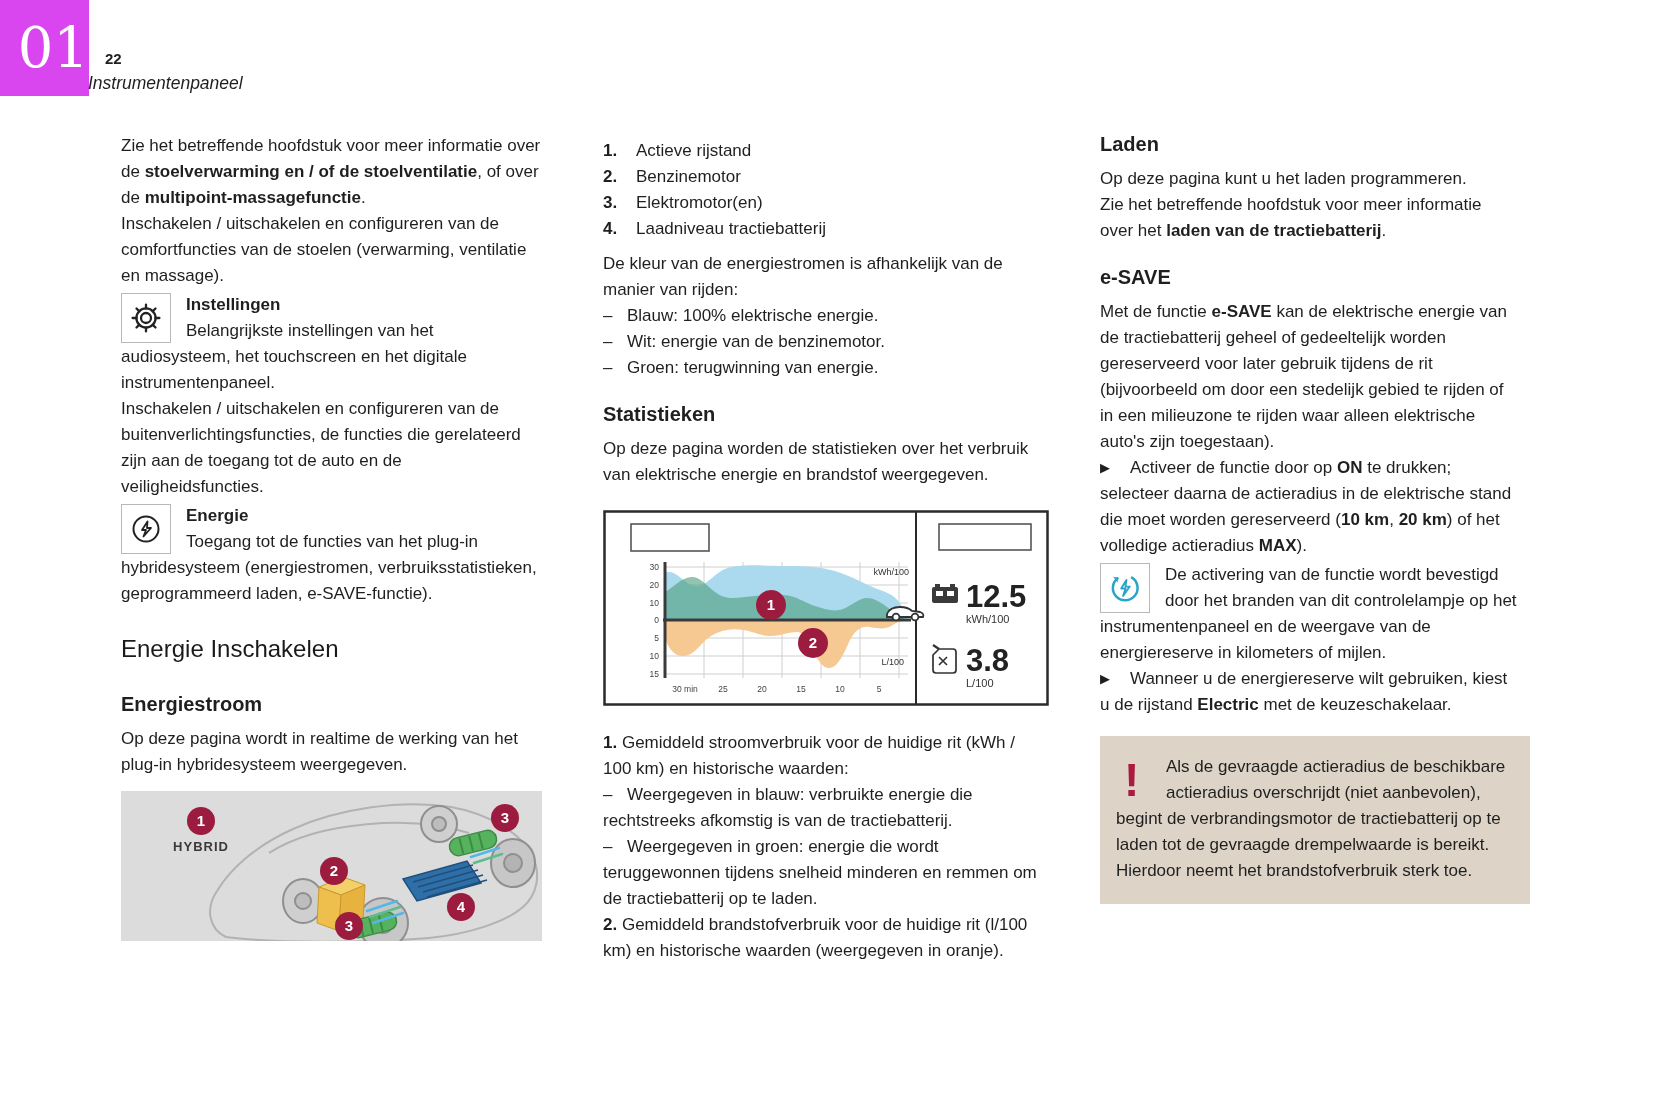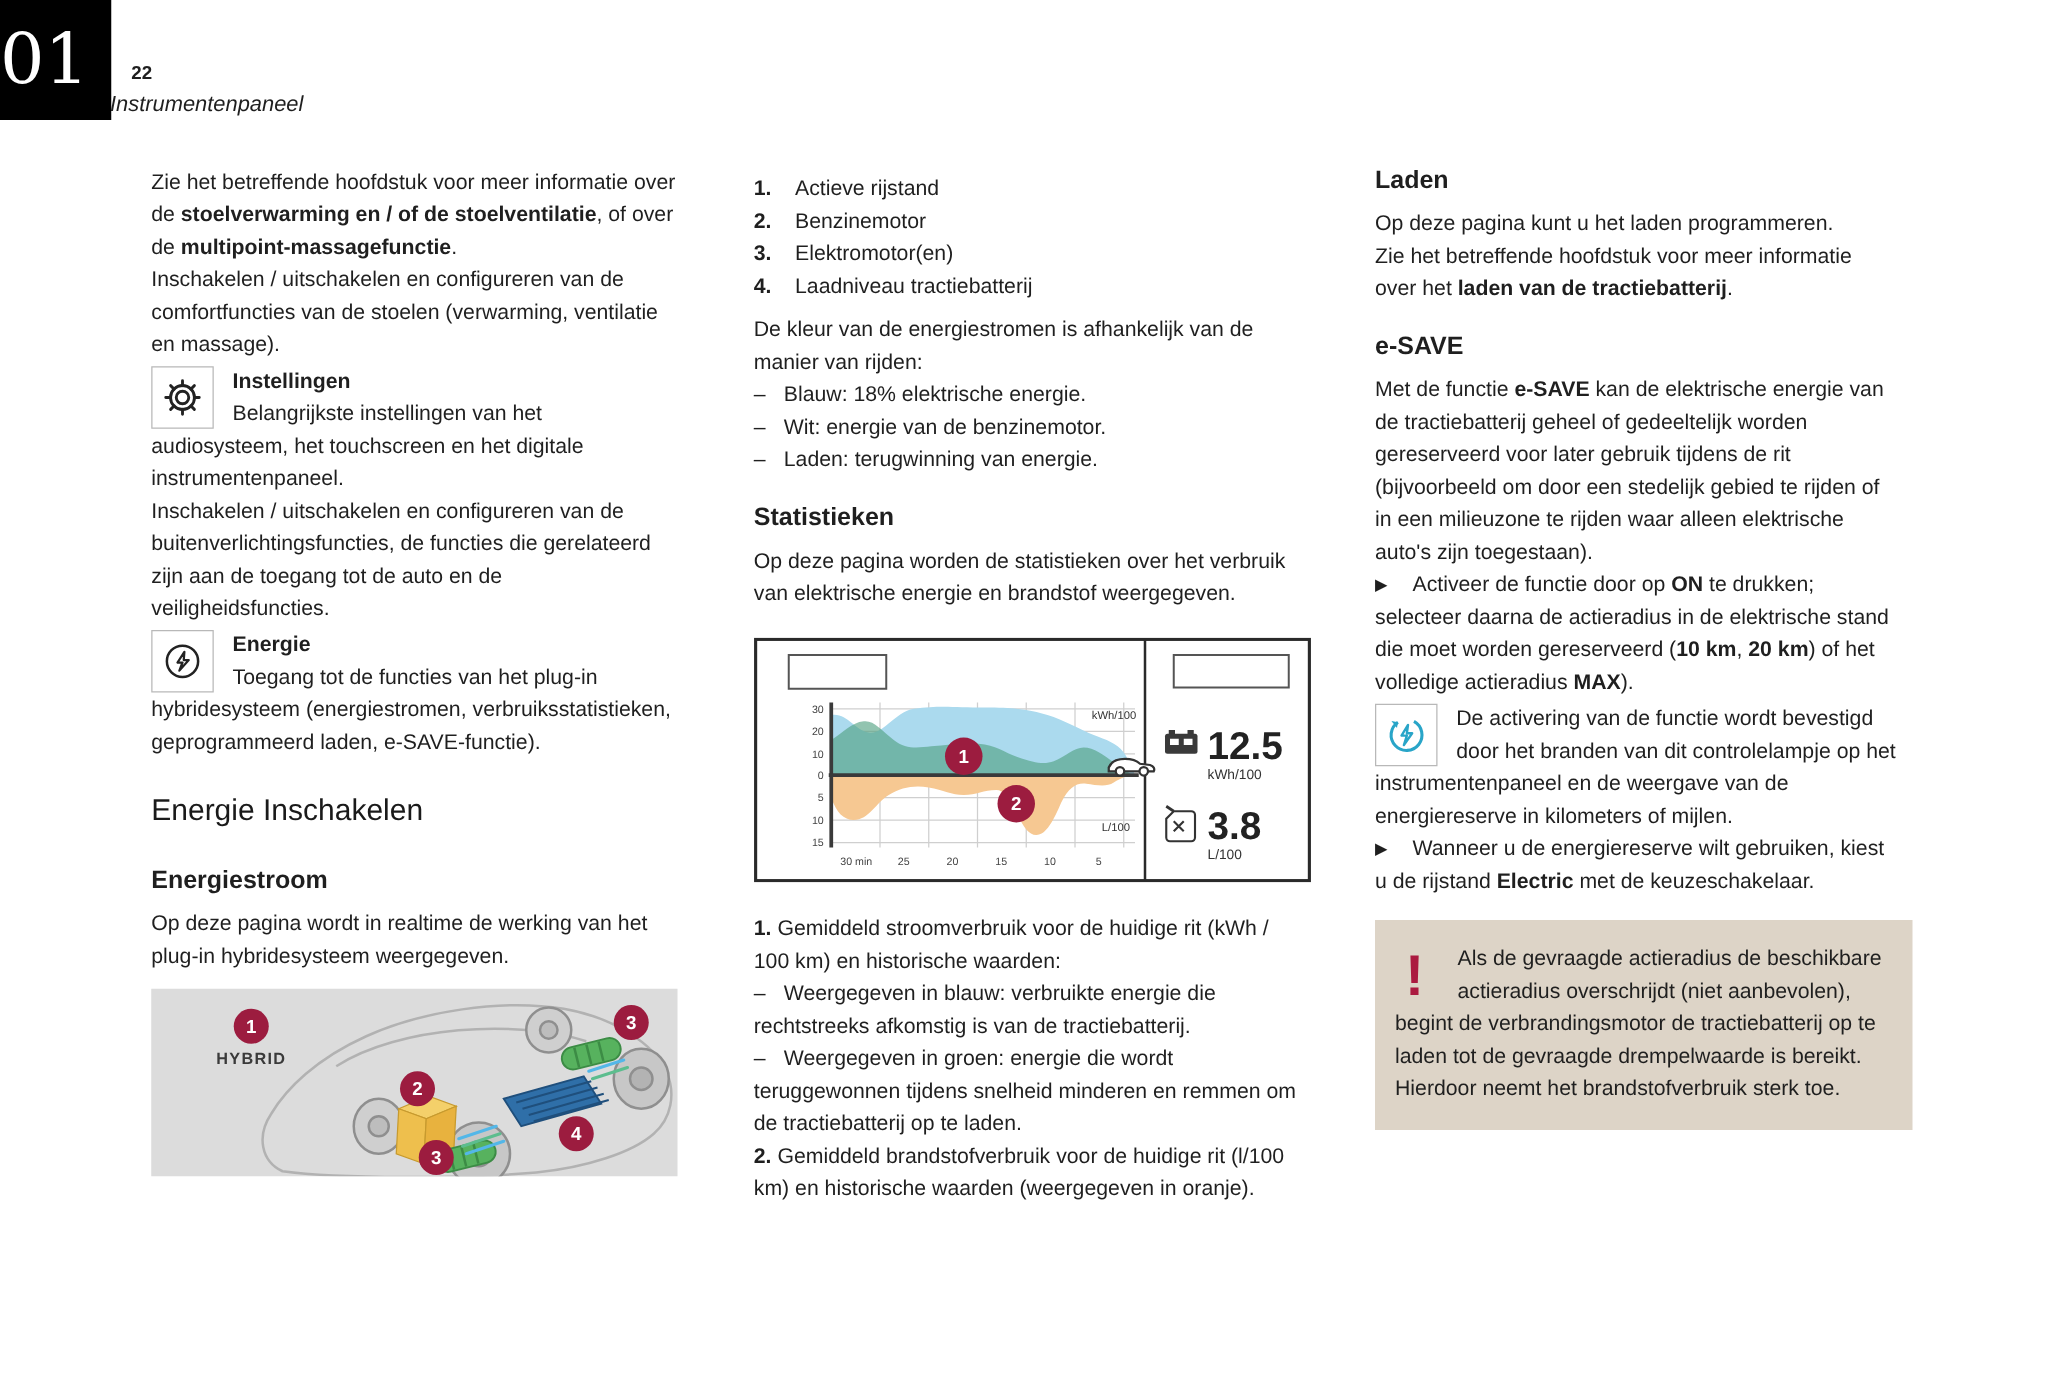--- a/index.html
+++ b/index.html
@@ -7,22 +7,22 @@
     width:1653px;height:1102px;position:relative;overflow:hidden;
     background:#ffffff;color:#1f1f1f;
     font-family:"Liberation Sans", sans-serif;
     font-size:17px;line-height:26px;
   }
   p{margin:0;}
   strong{font-weight:700;}
   svg text{font-family:"Liberation Sans", sans-serif;}
 
   
-  .chapter-box{position:absolute;left:0;top:0;width:89px;height:96px;background:#000000;
-    display:flex;align-items:center;justify-content:flex-start;}
+  .chapter-box{position:absolute;left:0;top:0;width:89px;height:96px;background:#d946ef;
+    display:flex;align-items:center;justify-content:flex-end;}
   .chapter-num{font-family:"DejaVu Serif", serif;font-size:56px;color:#fff;line-height:1;}
   .page-num{position:absolute;left:105px;top:50px;font-size:15px;font-weight:700;line-height:18px;}
   .page-title{position:absolute;left:88px;top:72px;font-size:17.5px;line-height:22px;font-style:italic;}
 
   .col{position:absolute;}
   #col1{left:121px;top:133px;width:421px;}
   #col2{left:603px;top:138px;width:434px;}
   #col3{left:1100px;top:131px;width:418px;}
 
   .h-big{font-size:24px;font-weight:400;line-height:36px;margin:24px 0 24px;color:#1a1a1a;}
@@ -163,23 +163,23 @@
   </div>
 </div>
 
 <div class="col" id="col2">
   <p class="legend-item"><span class="ln">1.</span><span>Actieve rijstand</span></p>
   <p class="legend-item"><span class="ln">2.</span><span>Benzinemotor</span></p>
   <p class="legend-item"><span class="ln">3.</span><span>Elektromotor(en)</span></p>
   <p class="legend-item"><span class="ln">4.</span><span>Laadniveau tractiebatterij</span></p>
 
   <p style="margin-top:9px">De kleur van de energiestromen is afhankelijk van de manier van rijden:</p>
-  <p><span class="dash">–</span><span>Blauw: 18% elektrische energie.</span></p>
+  <p><span class="dash">–</span><span>Blauw: 100% elektrische energie.</span></p>
   <p><span class="dash">–</span><span>Wit: energie van de benzinemotor.</span></p>
-  <p><span class="dash">–</span><span>Laden: terugwinning van energie.</span></p>
+  <p><span class="dash">–</span><span>Groen: terugwinning van energie.</span></p>
 
   <h2 class="h-head">Statistieken</h2>
   <p>Op deze pagina worden de statistieken over het verbruik van elektrische energie en brandstof weergegeven.</p>
 
   <div class="stats-fig">
     <svg width="446" height="196" viewBox="0 0 446 196">
       <rect x="1.5" y="1.5" width="443" height="193" fill="#ffffff" stroke="#2a2a2a" stroke-width="2.5"></rect>
       <line x1="313" y1="2" x2="313" y2="194" stroke="#2a2a2a" stroke-width="2"></line>
       <rect x="28" y="14" width="78" height="27" fill="none" stroke="#555" stroke-width="1.6"></rect>
       <rect x="336" y="14" width="92" height="26" fill="none" stroke="#555" stroke-width="1.6"></rect>

